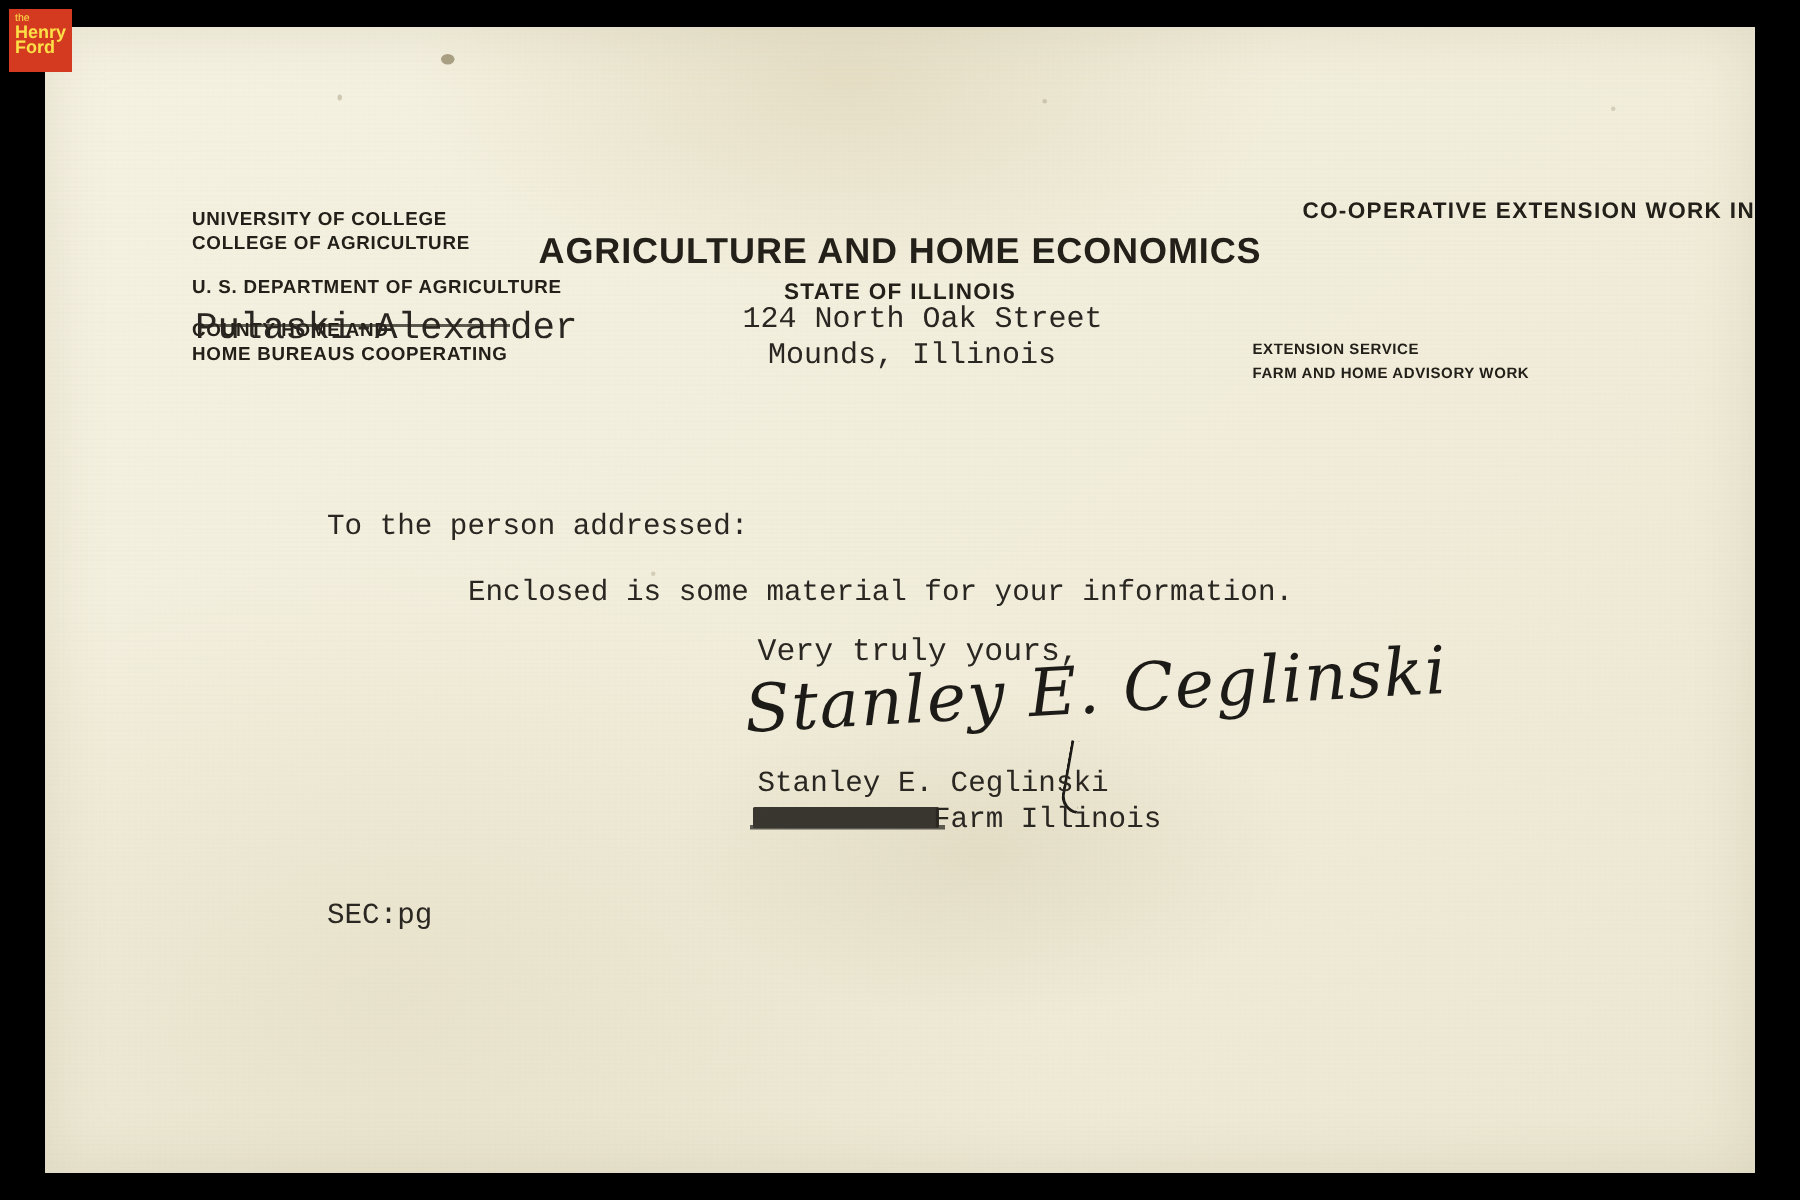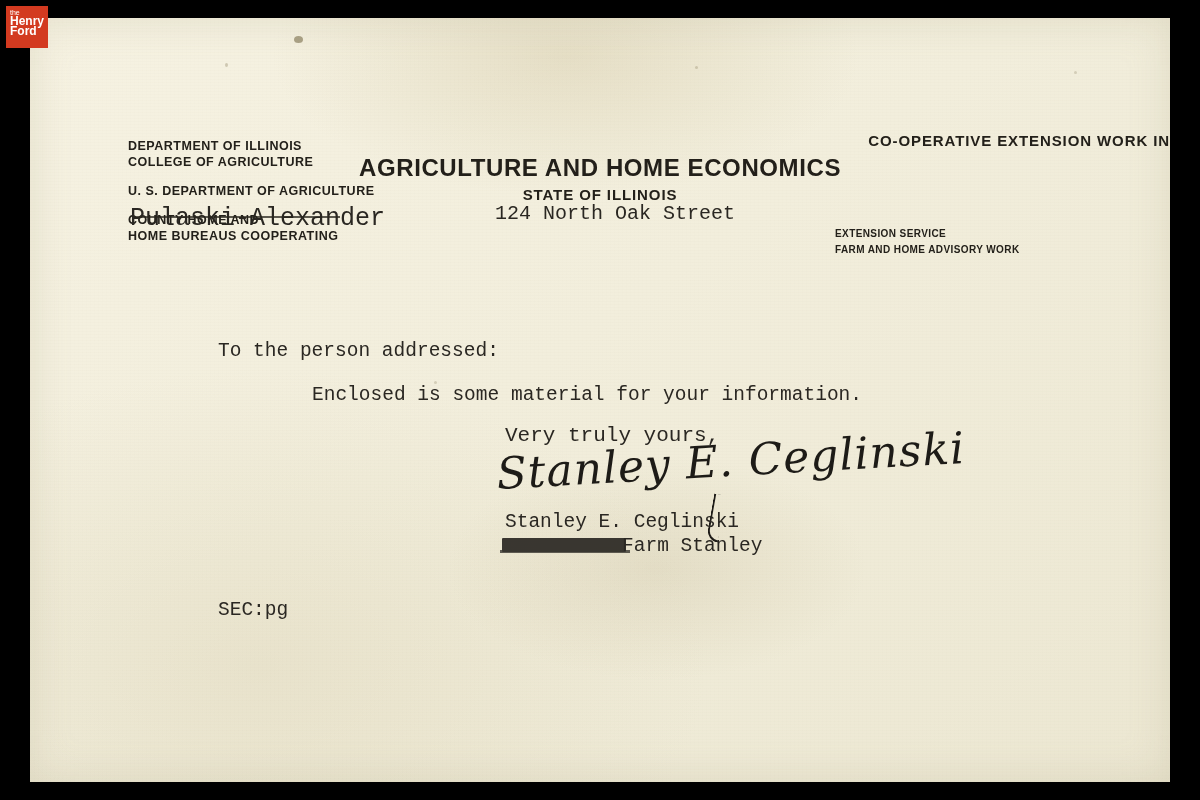--- a/index.html
+++ b/index.html
@@ -55,21 +55,21 @@
   }
 
   
   #watermark {
     position: absolute;
     left: 6px;
     top: 6px;
     width: 42px;
     height: 42px;
     background: #d33a20;
-    color: #ffffff;
+    color: #fde047;
     font-family: "Liberation Sans", sans-serif;
     line-height: 1;
     padding: 3px 4px 0 4px;
     box-sizing: border-box;
     z-index: 20;
   }
   #watermark .wm-the {
     font-size: 7px;
     letter-spacing: 0px;
     display: block;
@@ -260,51 +260,52 @@
     <div class="speck" style="left:665px; top:48px; width:3px; height:3px; opacity:0.45;"></div>
     <div class="speck" style="left:1044px; top:53px; width:3px; height:3px; opacity:0.4;"></div>
     <div class="speck" style="left:404px; top:363px; width:3px; height:3px; opacity:0.4;"></div>
 
     <div class="lh" id="lh-center-1">CO-OPERATIVE EXTENSION WORK IN</div>
     <div class="lh" id="lh-center-2">AGRICULTURE AND HOME ECONOMICS</div>
     <div class="lh" id="lh-center-3">STATE OF ILLINOIS</div>
 
     <div class="lh" id="lh-left">
       <div class="block1">
-        <div>DEPARTMENT OF ILLINOIS</div>
+        <div>UNIVERSITY OF COLLEGE</div>
         <div>COLLEGE OF AGRICULTURE</div>
       </div>
       <div class="block2">
         <div>U. S. DEPARTMENT OF AGRICULTURE</div>
       </div>
       <div class="block3">
         <div>COUNTY HOME AND</div>
         <div>HOME BUREAUS COOPERATING</div>
       </div>
     </div>
 
     <div class="lh" id="lh-right">
       <div>EXTENSION SERVICE</div>
       <div>FARM AND HOME ADVISORY WORK</div>
     </div>
 
     <div class="tw" id="addr-county">Pulaski-Alexander</div>
     <div class="strike" style="left:104px; top:198px; width:206px;"></div>
 
     <div class="tw" id="addr-street">124 North Oak Street</div>
+    <div class="tw" id="addr-city">Mounds, Illinois</div>
 
     <div class="tw" id="body-1">To the person addressed:</div>
     <div class="tw" id="body-2">Enclosed is some material for your information.</div>
     <div class="tw" id="closing">Very truly yours,</div>
 
     <div id="signature">Stanley E. Ceglinski</div>
     <div id="sig-flourish"></div>
 
     <div class="tw" id="sig-name">Stanley E. Ceglinski</div>
-    <div class="tw" id="sig-title">          <span>Farm Stanley</span></div>
+    <div class="tw" id="sig-title">          <span>Farm Illinois</span></div>
     <div id="redaction"></div>
 
     <div class="tw" id="ref-initials">SEC:pg</div>
   </div>
 
   <div id="watermark">
     <span class="wm-the">the</span>
     <span class="wm-henry">Henry</span>
     <span class="wm-ford">Ford</span>
   </div>

